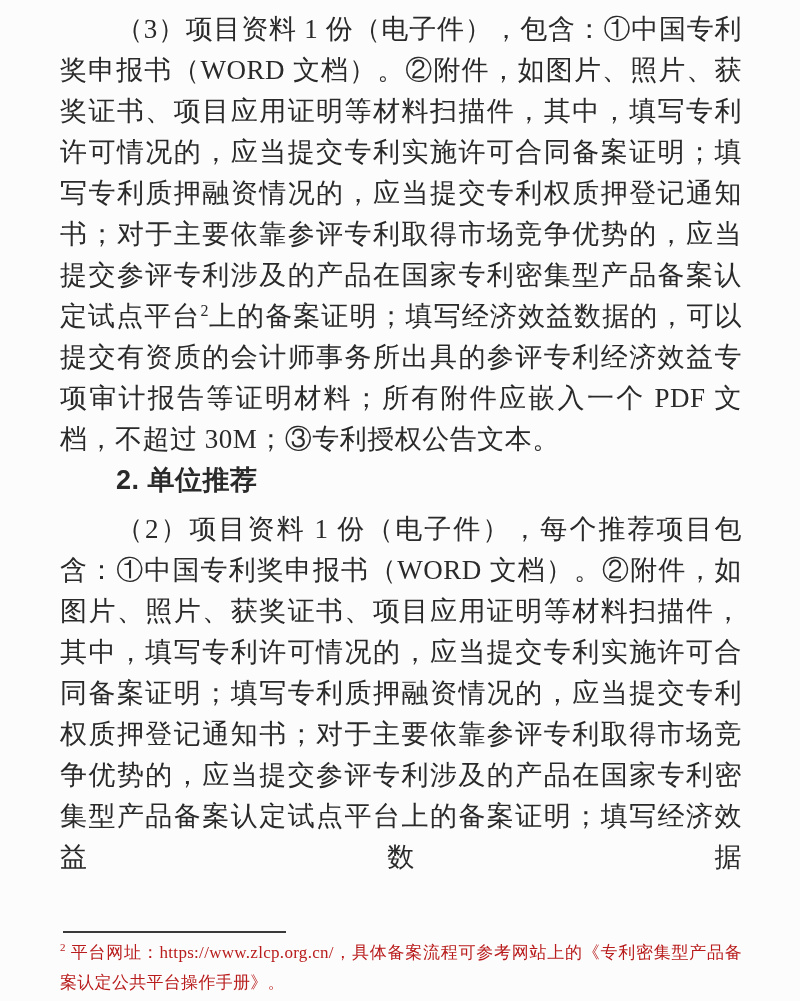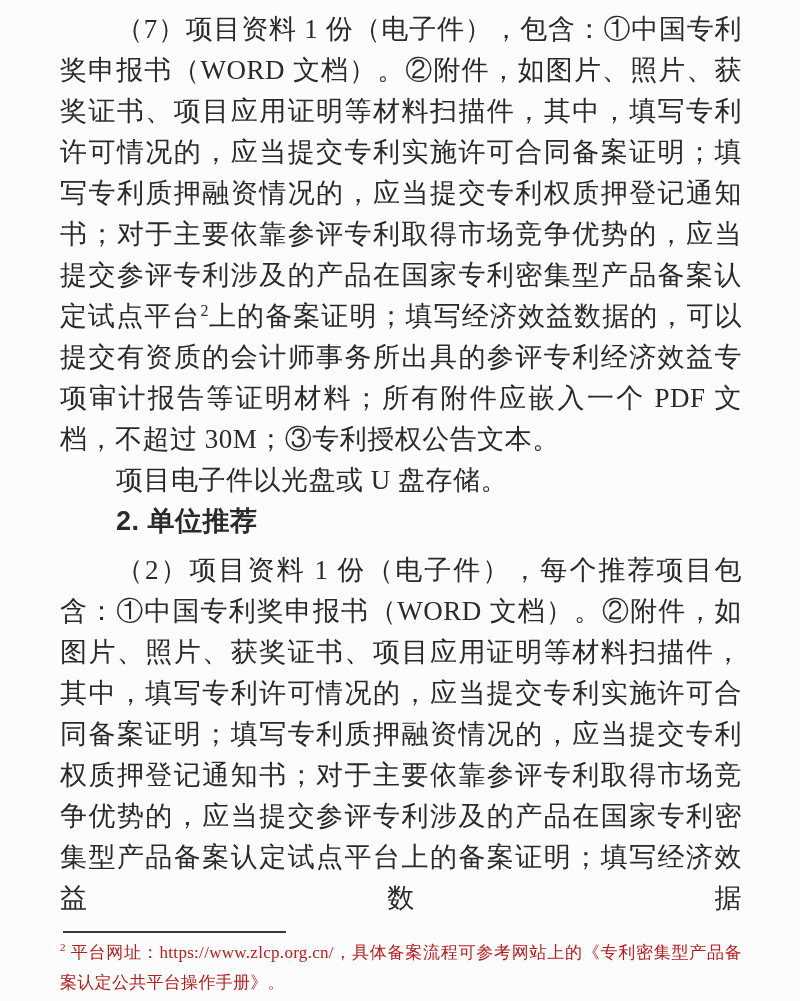--- a/index.html
+++ b/index.html
@@ -83,23 +83,22 @@
     line-height: 0;
   }
 </style>
 </head>
 <body>
 
 <div class="page">
 
   <main class="body-text">
 
-    <p class="para"><span>（7）项目资料 1 份（电子件），包含：①中国专利奖申报书（WORD 文档）。②附件，如图片、照片、获奖证书、项目应用证明等材料扫描件，其中，填写专利许可情况的，应当提交专利实施许可合同备案证明；填写专利质押融资情况的，应当提交专利权质押登记通知书；对于主要依靠参评专利取得市场竞争优势的，应当提交参评专利涉及的产品在国家专利密集型产品备案认定试点平台</span><sup class="fn-ref">2</sup><span>上的备案证明；填写经济效益数据的，可以提交有资质的会计师事务所出具的参评专利经济效益专项审计报告等证明材料；所有附件应嵌入一个 PDF 文档，不超过 30M；③专利授权公告文本。</span></p>
+    <p class="para"><span>（3）项目资料 1 份（电子件），包含：①中国专利奖申报书（WORD 文档）。②附件，如图片、照片、获奖证书、项目应用证明等材料扫描件，其中，填写专利许可情况的，应当提交专利实施许可合同备案证明；填写专利质押融资情况的，应当提交专利权质押登记通知书；对于主要依靠参评专利取得市场竞争优势的，应当提交参评专利涉及的产品在国家专利密集型产品备案认定试点平台</span><sup class="fn-ref">2</sup><span>上的备案证明；填写经济效益数据的，可以提交有资质的会计师事务所出具的参评专利经济效益专项审计报告等证明材料；所有附件应嵌入一个 PDF 文档，不超过 30M；③专利授权公告文本。</span></p>
 
-    <p class="para">项目电子件以光盘或 U 盘存储。</p>
 
     <h3 class="heading">2. 单位推荐</h3>
 
 
     <p class="para para-cut">（2）项目资料 1 份（电子件），每个推荐项目包含：①中国专利奖申报书（WORD 文档）。②附件，如图片、照片、获奖证书、项目应用证明等材料扫描件，其中，填写专利许可情况的，应当提交专利实施许可合同备案证明；填写专利质押融资情况的，应当提交专利权质押登记通知书；对于主要依靠参评专利取得市场竞争优势的，应当提交参评专利涉及的产品在国家专利密集型产品备案认定试点平台上的备案证明；填写经济效益数据</p>
 
   </main>
 
   <footer class="footnote-area">
     <div class="fn-rule"></div>

